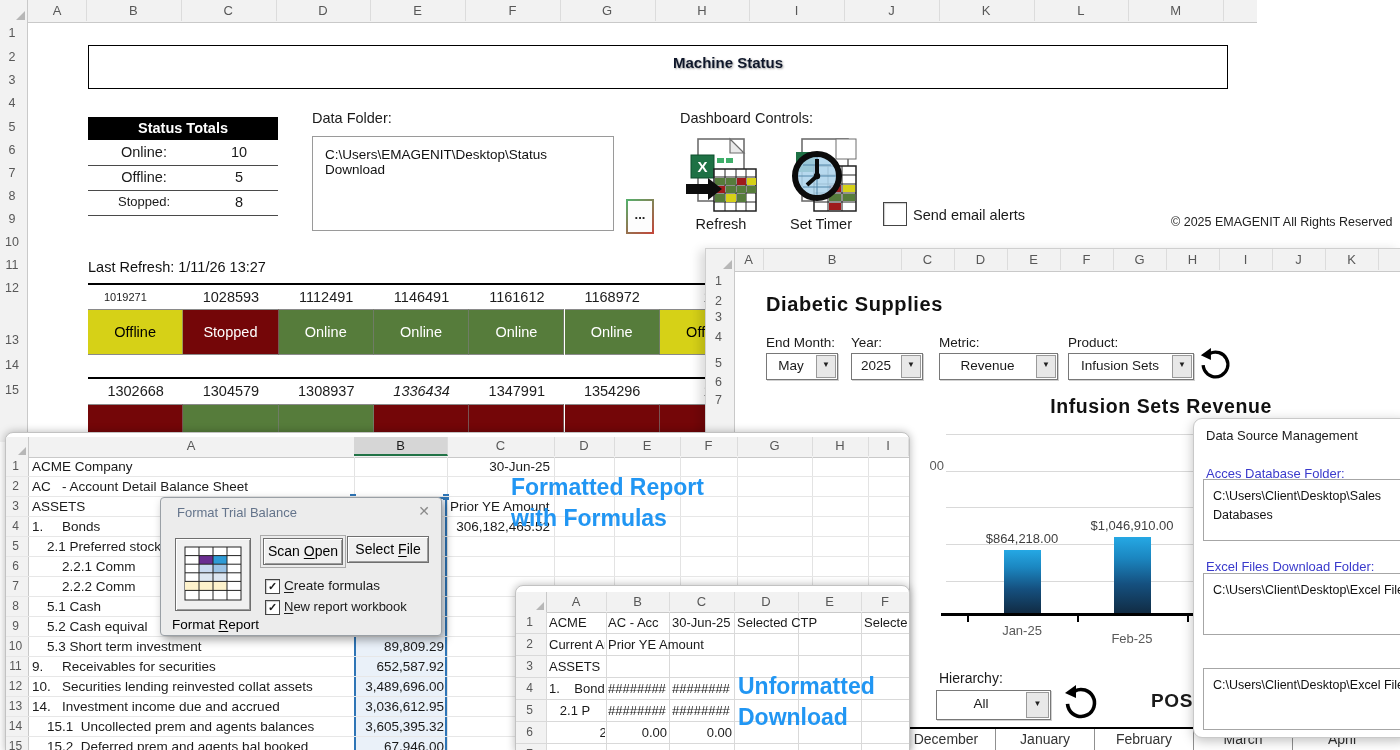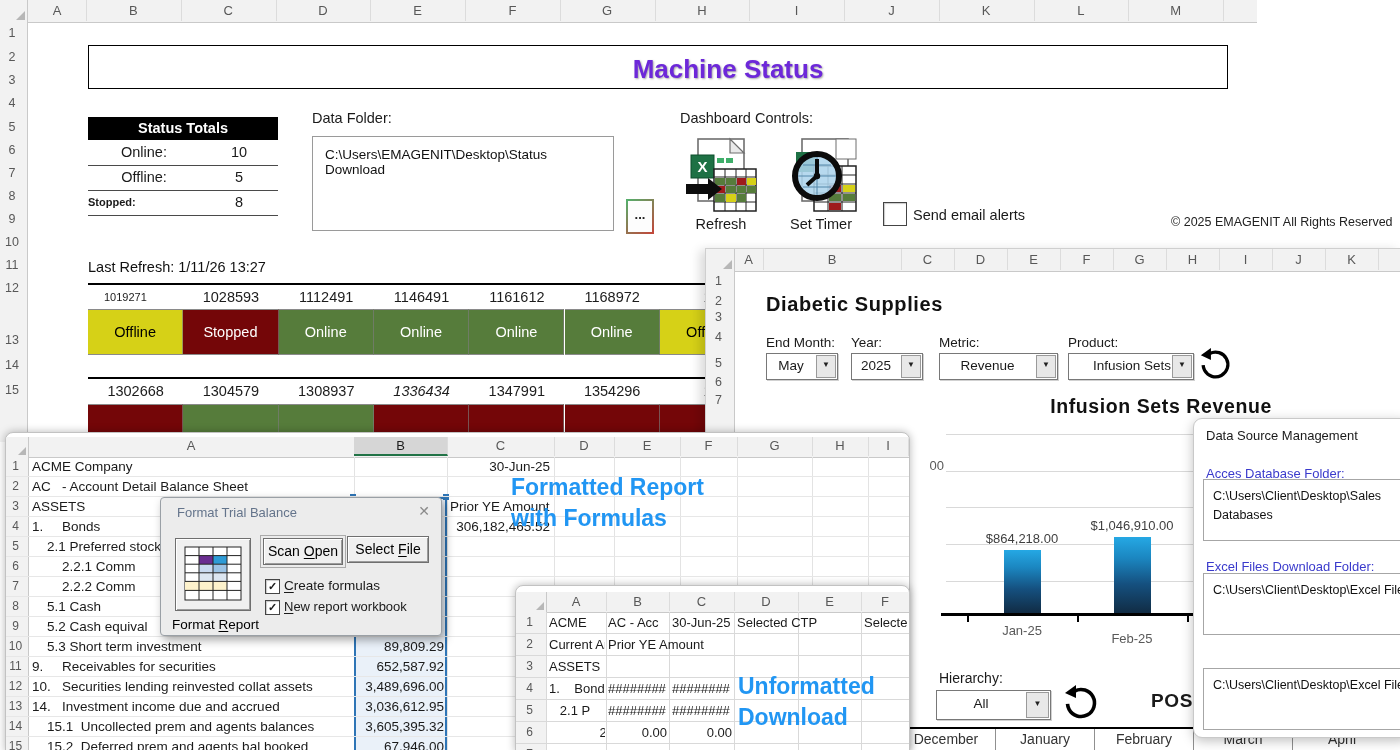--- a/index.html
+++ b/index.html
@@ -54,34 +54,34 @@
         <div style="position: absolute; left: 0px; top: 187px; width: 24px; height: 20px; line-height: 20px; text-align: center; font-size: 12.5px;">9</div>
         <div style="position: absolute; left: 0px; top: 210px; width: 24px; height: 20px; line-height: 20px; text-align: center; font-size: 12.5px;">10</div>
         <div style="position: absolute; left: 0px; top: 233px; width: 24px; height: 20px; line-height: 20px; text-align: center; font-size: 12.5px;">11</div>
         <div style="position: absolute; left: 0px; top: 256px; width: 24px; height: 20px; line-height: 20px; text-align: center; font-size: 12.5px;">12</div>
         <div style="position: absolute; left: 0px; top: 308px; width: 24px; height: 20px; line-height: 20px; text-align: center; font-size: 12.5px;">13</div>
         <div style="position: absolute; left: 0px; top: 333px; width: 24px; height: 20px; line-height: 20px; text-align: center; font-size: 12.5px;">14</div>
         <div style="position: absolute; left: 0px; top: 358px; width: 24px; height: 20px; line-height: 20px; text-align: center; font-size: 12.5px;">15</div>
       </div>
 
     <div class="abs" style="left:88px;top:45px;width:1138px;height:42px;border:1.6px solid #000;"></div>
-    <div class="abs" style="left:88px;top:54px;width:1280px;text-align:center;font-size:26px;font-weight:bold;color:#6d28d9;text-shadow:1px 1px 2px #a8a8a8;">Machine Status</div>
+    <div class="abs" style="left:88px;top:54px;width:1280px;text-align:center;font-size:15px;font-weight:bold;color:#0f172a;text-shadow:1px 1px 2px #a8a8a8;">Machine Status</div>
 
     <div class="abs" style="left:88px;top:117px;width:190px;height:23px;line-height:23px;background:#000;color:#fff;font-weight:bold;font-size:14.5px;text-align:center;">Status Totals</div>
     <div class="abs" id="status-totals-rows" style="left:88px;top:140px;width:190px;height:76px;">
         <div style="position: absolute; left: 0px; top: 0px; width: 190px; height: 25px; border-bottom: 1px solid rgb(74, 74, 74);">
           <div style="position: absolute; left: 0px; top: 0px; width: 112px; height: 24px; line-height: 24px; text-align: center; font-size: 14.5px;">Online:</div>
           <div style="position: absolute; left: 112px; top: 0px; width: 78px; height: 24px; line-height: 24px; text-align: center; font-size: 14.5px;">10</div>
         </div>
         <div style="position: absolute; left: 0px; top: 25px; width: 190px; height: 25px; border-bottom: 1px solid rgb(74, 74, 74);">
           <div style="position: absolute; left: 0px; top: 0px; width: 112px; height: 24px; line-height: 24px; text-align: center; font-size: 14.5px;">Offline:</div>
           <div style="position: absolute; left: 112px; top: 0px; width: 78px; height: 24px; line-height: 24px; text-align: center; font-size: 14.5px;">5</div>
         </div>
         <div style="position: absolute; left: 0px; top: 50px; width: 190px; height: 25px; border-bottom: 1px solid rgb(74, 74, 74);">
-          <div style="position: absolute; left: 0px; top: 0px; width: 112px; height: 24px; line-height: 24px; font-size: 11px; font-weight: bold;">Stopped:</div>
+          <div style="position: absolute; left: 0px; top: 0px; width: 112px; height: 24px; line-height: 24px; text-align: center; font-size: 13px;">Stopped:</div>
           <div style="position: absolute; left: 112px; top: 0px; width: 78px; height: 24px; line-height: 24px; text-align: center; font-size: 14.5px;">8</div>
         </div>
       </div>
 
     <div class="abs" style="left:312px;top:110px;font-size:14.5px;">Data Folder:</div>
     <div class="abs" style="left:312px;top:136px;width:300px;height:93px;border:1px solid #9a9a9a;background:#fff;">
       <div class="abs" style="left:12px;top:10px;right:6px;font-size:13.5px;color:#111;">C:\Users\EMAGENIT\Desktop\Status Download</div>
     </div>
     <div class="abs" style="left:626px;top:199px;width:24px;height:31px;background:#fdfdfd;border:2px solid;border-image:linear-gradient(140deg,#54b06c,#c3463a) 1;
                 font-size:13px;font-weight:bold;text-align:center;line-height:27px;color:#222;">...</div>
@@ -286,21 +286,21 @@
       </div>
       <div style="position: absolute; left: 233px; top: 86px; font-size: 13.5px;">Metric:</div>
       <div style="position: absolute; left: 233px; top: 104px; width: 117px; height: 25px; background: rgb(255, 255, 255); border: 1px solid rgb(120, 120, 120); box-shadow: rgba(0, 0, 0, 0.18) 1px 1px 0px;">
         <div style="position: absolute; left: 0px; top: 0px; width: 95px; height: 23px; line-height: 23px; text-align: center; font-size: 13.5px;">Revenue</div>
         <div style="position: absolute; right: 1px; top: 1px; width: 18px; height: 21px; background: rgb(232, 232, 232); border: 1px solid rgb(154, 154, 154);">
           <div style="position: absolute; left: 0px; top: 0px; width: 100%; height: 100%; line-height: 18px; text-align: center; font-size: 8px; color: rgb(34, 34, 34);">▼</div>
         </div>
       </div>
       <div style="position: absolute; left: 362px; top: 86px; font-size: 13.5px;">Product:</div>
       <div style="position: absolute; left: 362px; top: 104px; width: 124px; height: 25px; background: rgb(255, 255, 255); border: 1px solid rgb(120, 120, 120); box-shadow: rgba(0, 0, 0, 0.18) 1px 1px 0px;">
-        <div style="position: absolute; left: 0px; top: 0px; width: 102px; height: 23px; line-height: 23px; text-align: right; font-size: 13.5px;">Infusion Sets</div>
+        <div style="position: absolute; left: 0px; top: 0px; width: 102px; height: 23px; line-height: 23px; text-align: center; font-size: 13.5px;">Infusion Sets</div>
         <div style="position: absolute; right: 1px; top: 1px; width: 18px; height: 21px; background: rgb(232, 232, 232); border: 1px solid rgb(154, 154, 154);">
           <div style="position: absolute; left: 0px; top: 0px; width: 100%; height: 100%; line-height: 18px; text-align: center; font-size: 8px; color: rgb(34, 34, 34);">▼</div>
         </div>
       </div>
       <div style="position: absolute; left: 230px; top: 441px; width: 113px; height: 28px; background: rgb(255, 255, 255); border: 1px solid rgb(120, 120, 120); box-shadow: rgba(0, 0, 0, 0.18) 1px 1px 0px;">
         <div style="position: absolute; left: 0px; top: 0px; width: 88px; height: 26px; line-height: 26px; text-align: center; font-size: 13.5px;">All</div>
         <div style="position: absolute; right: 1px; top: 1px; width: 21px; height: 24px; background: rgb(232, 232, 232); border: 1px solid rgb(154, 154, 154);">
           <div style="position: absolute; left: 0px; top: 0px; width: 100%; height: 100%; line-height: 21px; text-align: center; font-size: 8px; color: rgb(34, 34, 34);">▼</div>
         </div>
       </div>

